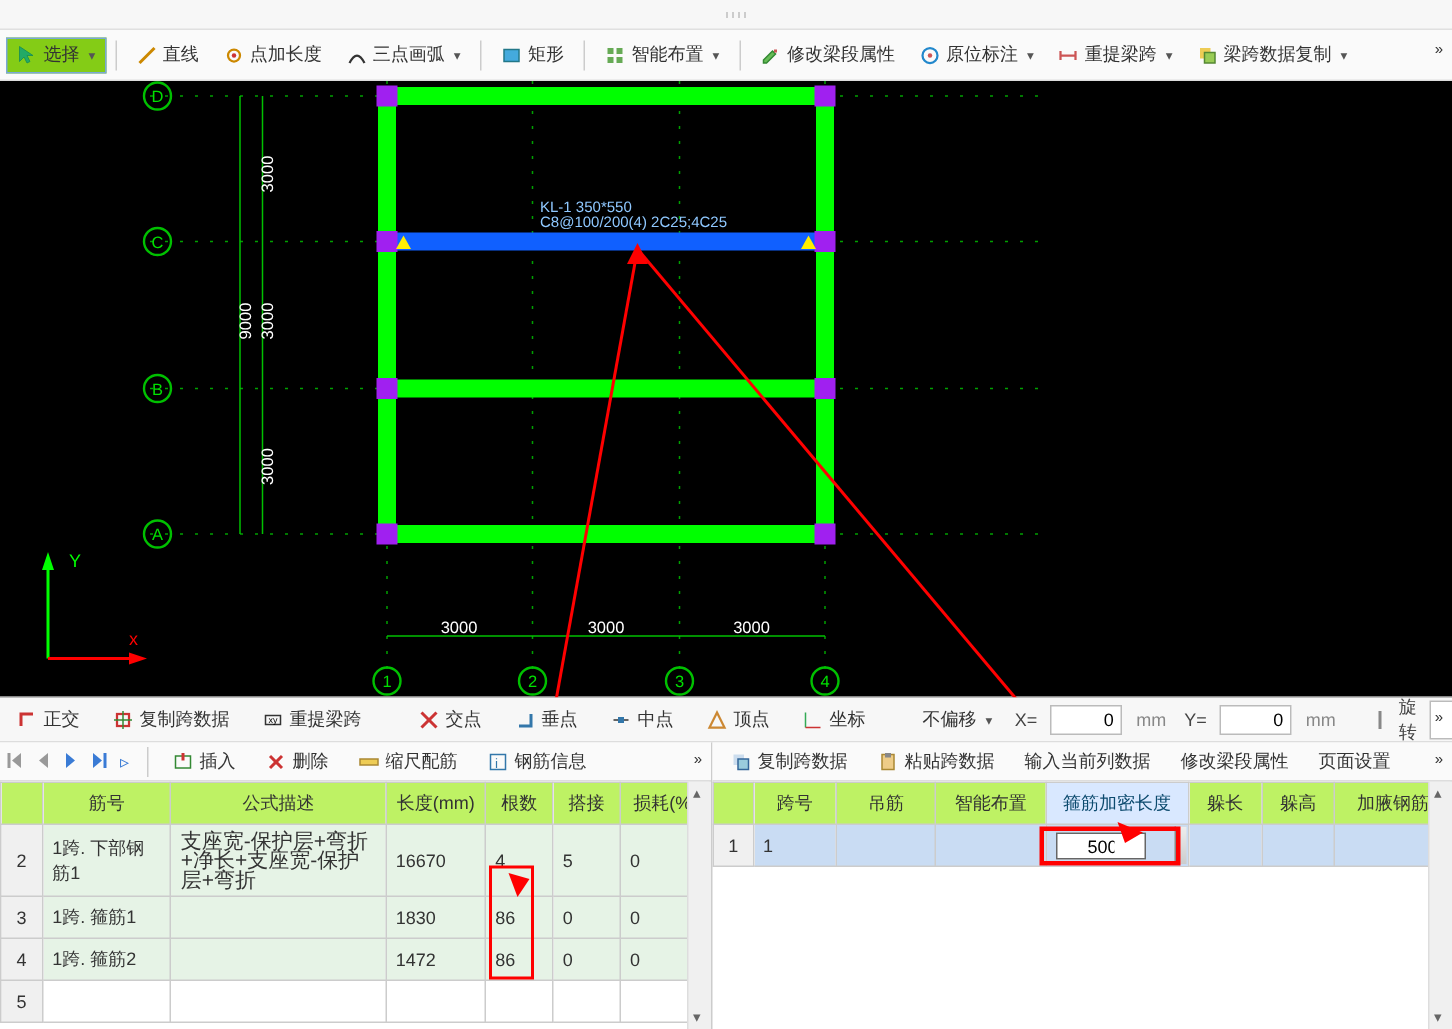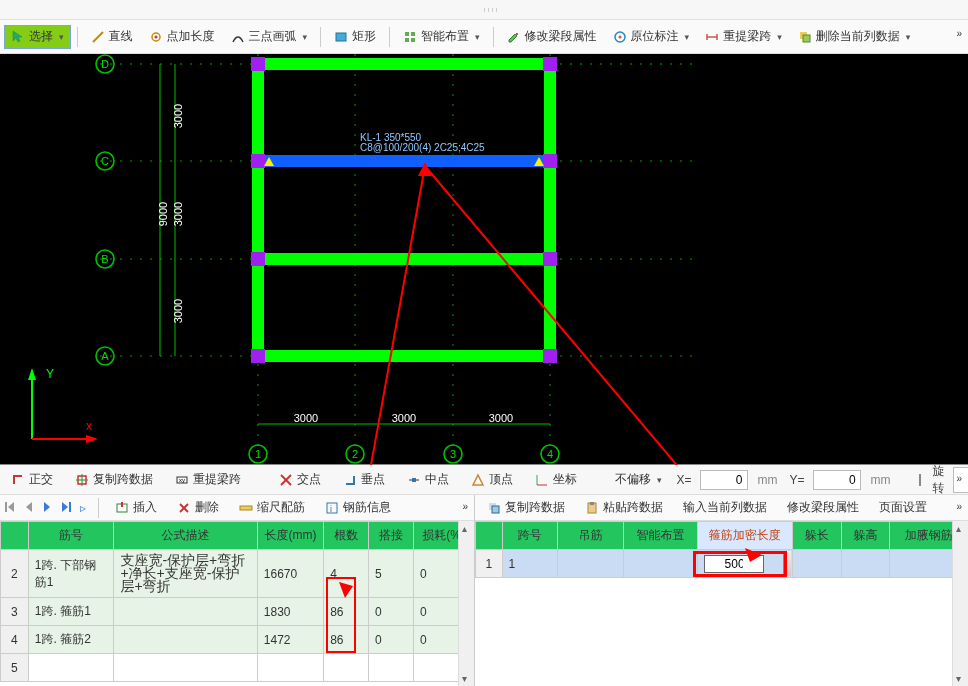--- a/index.html
+++ b/index.html
@@ -27,25 +27,25 @@
   .mini-tb .chevrons { top: 6px; }
   .nav-triangle { width:0; height:0; border-style: solid; display: inline-block; }
   .nav-first { border-width: 5px 6px 5px 0; border-color: transparent #999 transparent transparent; position: relative; }
   .nav-first::before { content: ""; position: absolute; left:-3px; top:-5px; width:2px; height:10px; background:#999; }
   .nav-prev { border-width: 5px 6px 5px 0; border-color: transparent #999 transparent transparent; }
   .nav-next { border-width: 5px 0 5px 6px; border-color: transparent transparent transparent #3a7bd5; }
   .nav-last { border-width: 5px 0 5px 6px; border-color: transparent transparent transparent #3a7bd5; position: relative; }
   .nav-last::after { content: ""; position: absolute; right:-3px; top:-5px; width:2px; height:10px; background:#3a7bd5; }
   .tbl { width: 100%; border-collapse: collapse; table-layout: fixed; }
   .tbl th, .tbl td { border: 1px solid #ccc; padding: 4px 6px; height: 28px; font-size: 12px; overflow: hidden; text-overflow: ellipsis; }
-  .tbl th { background: #22c55e; font-weight: normal; }
+  .tbl th { background: #bef264; font-weight: normal; }
   .tbl tbody tr.even { background: #e6f3e6; }
   .tbl tbody tr td.rowhdr { background: #f0f0f0; text-align: center; width: 26px; }
   .red-box { position: absolute; border: 2px solid #ff0000; pointer-events: none; }
-  .right-cell-highlight th.highlight { background: #d9e8ff; color: #c2410c; }
+  .right-cell-highlight th.highlight { background: #d9e8ff; color: #0c4a6e; }
   .edit-cell { background: #c9dcf3; position: relative; }
   .edit-cell input { width: 60px; border: 1px solid #666; background:#fff; font-size:12px; height:18px; padding: 0 20px; }
   .edit-handle { position: absolute; right:1px; top:1px; bottom:1px; width:8px; background: linear-gradient(#eee,#ccc); border-left:1px solid #888; }
   .scrollbar-v { position: absolute; right: 0; top: 0; bottom: 0; width: 16px; background: #f0f0f0; border-left: 1px solid #ddd; }
   .scrollbar-v::before { content: "▴"; position: absolute; top: 2px; left: 3px; font-size: 10px; color: #666; }
   .scrollbar-v::after { content: "▾"; position: absolute; bottom: 2px; left: 3px; font-size: 10px; color: #666; }
   .rtab { display: inline-flex; align-items: center; height: 22px; padding: 0 8px; cursor: pointer; gap: 4px; }
   .checkbox-empty { display:inline-block; width:12px; height:12px; border:1px solid #888; vertical-align: middle; }
 </style>
 </head>
@@ -121,21 +121,21 @@
           <path d="M2 7 L12 7 M2 4 L2 10 M12 4 L12 10" stroke="#c55" stroke-width="1.5"></path>
         </svg></span>
     <span>重提梁跨</span>
     <span class="tb-drop">▾</span>
   </span>
   <span class="tb-btn">
     <span class="icn"><svg viewBox="0 0 14 14">
           <rect x="2" y="2" width="7" height="7" fill="#ec5"></rect>
           <rect x="5" y="5" width="7" height="7" fill="#9c5" stroke="#583"></rect>
         </svg></span>
-    <span>删除当前列数据</span>
+    <span>梁跨数据复制</span>
     <span class="tb-drop">▾</span>
   </span>
   <span class="chevrons">»</span>
 </div>
 
 <div class="canvas">
   <svg width="966" height="411" style="position:absolute;left:0;top:0;">
 
     <g stroke="#00a000" stroke-width="1" stroke-dasharray="2,8">
       <line x1="100" y1="10" x2="700" y2="10"></line>

